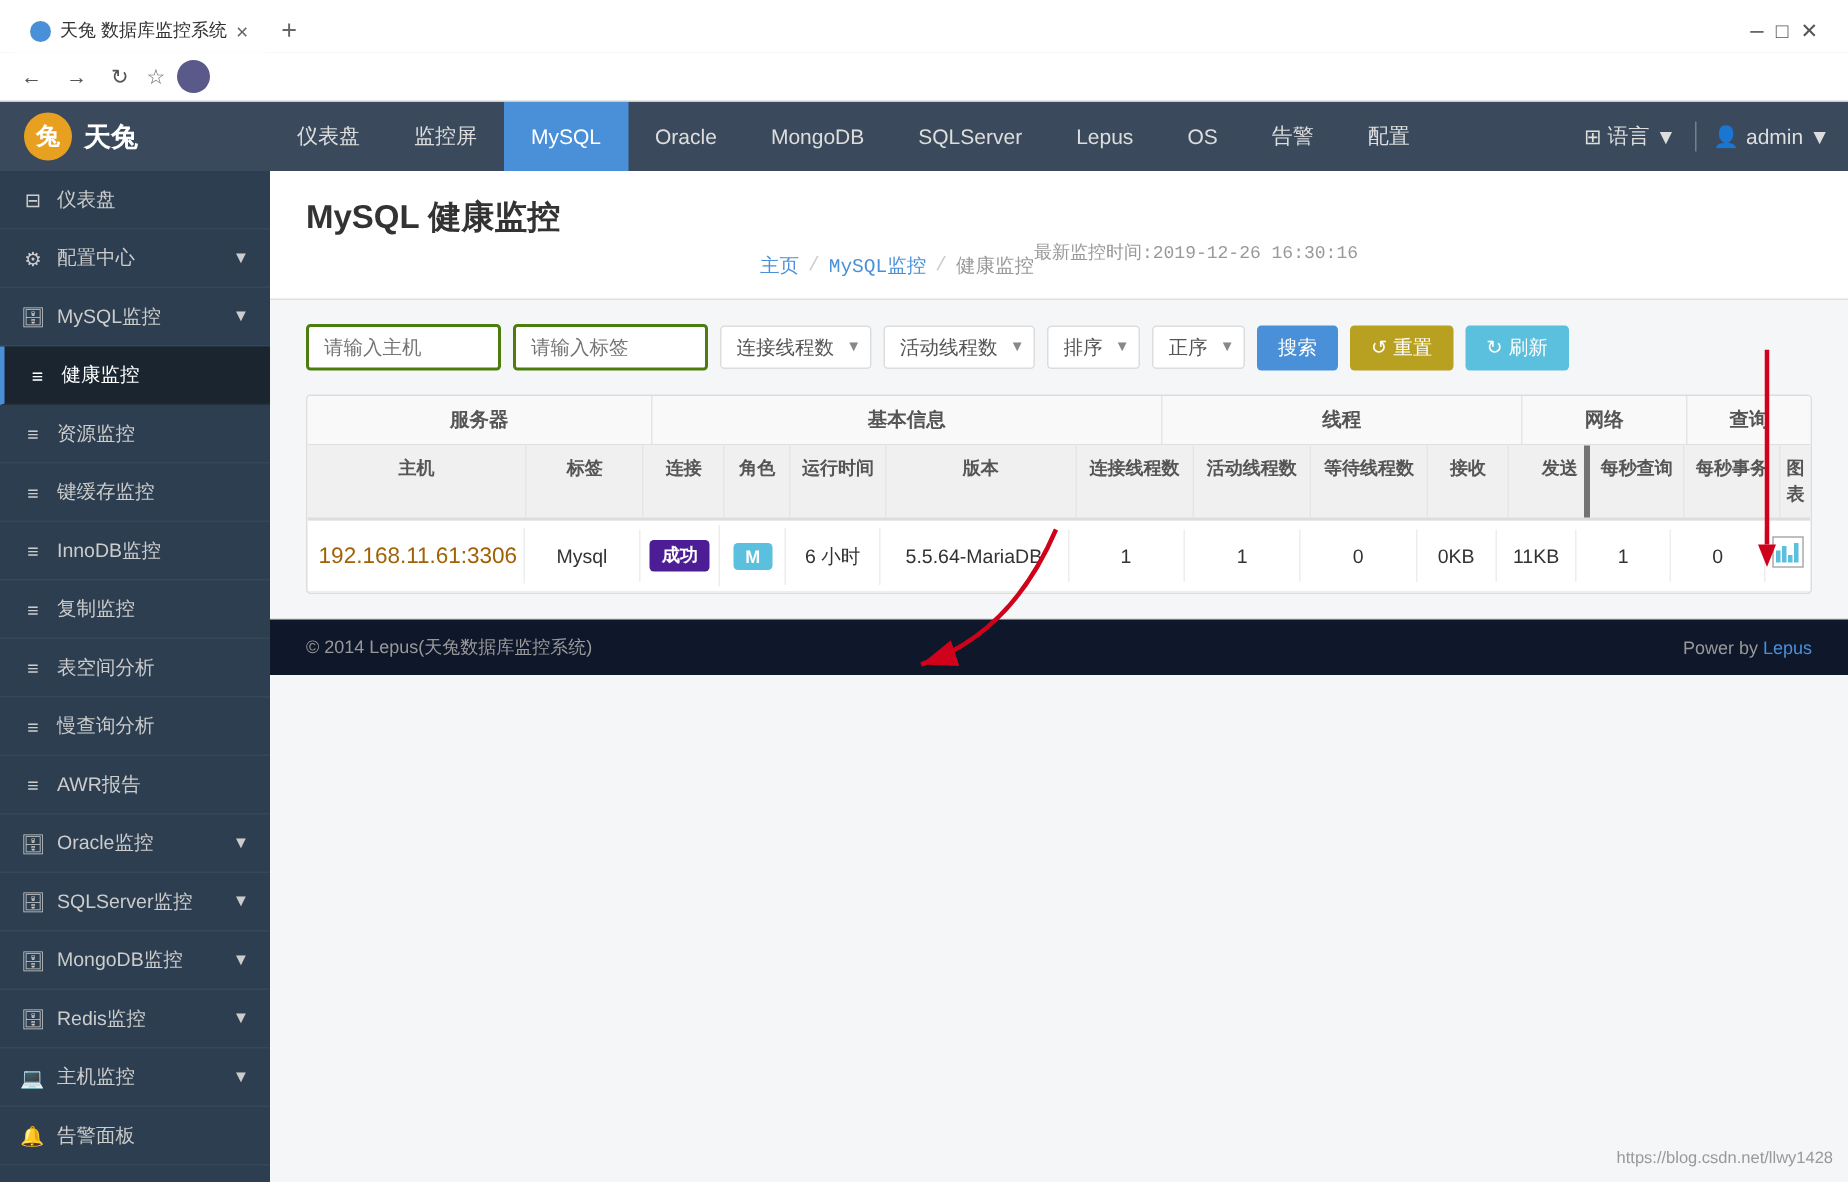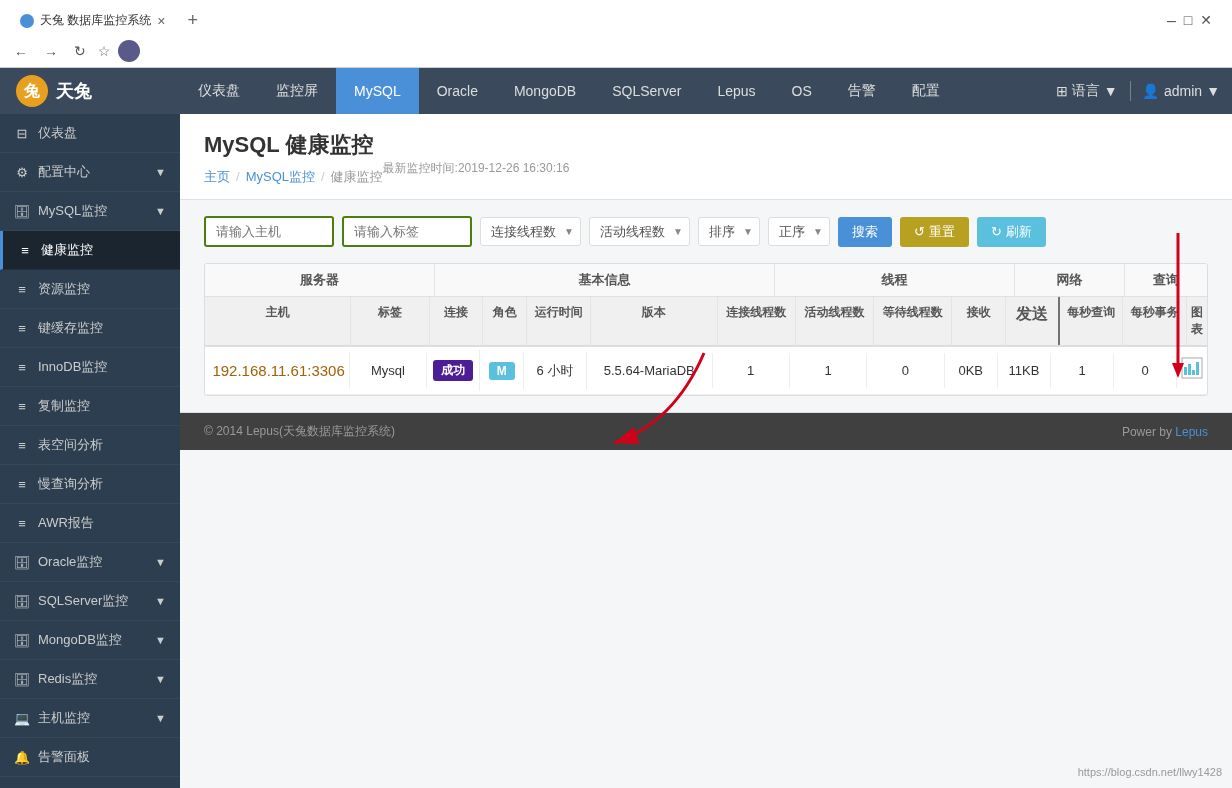--- a/index.html
+++ b/index.html
@@ -61,21 +61,21 @@
     .btn-warning { background: #b8a020; color: #fff; }
     .btn-info { background: #5bc0de; color: #fff; }
 
     
     .data-table-wrapper { background: #fff; border: 1px solid #ddd; border-radius: 3px; overflow: hidden; }
     .badge { display: inline-block; padding: 2px 8px; border-radius: 3px; font-size: 12px; color: #fff; font-weight: bold; }
     .badge-success { background: #4c1d95; }
     .badge-m { background: #5bc0de; font-weight: bold; }
 
     
-    .footer { background: #404040; border-top: 1px solid #e0e0e0; padding: 10px 24px; display: flex; justify-content: space-between; align-items: center; font-size: 12px; color: #999; }
+    .footer { background: #0f172a; border-top: 1px solid #e0e0e0; padding: 10px 24px; display: flex; justify-content: space-between; align-items: center; font-size: 12px; color: #999; }
     .footer a { color: #4a90d9; cursor: pointer; }
 
     
     .timestamp { font-size: 12px; color: #999; text-align: right; margin-bottom: 10px; }
 
     
     .watermark { position: fixed; bottom: 10px; right: 10px; font-size: 11px; color: #999; }
   </style>
 </head>
 <body>
@@ -217,21 +217,21 @@
     <div class="sidebar-item">
       
       
       
     </div>
   </div>
 
   <div class="main-content">
     <div class="page-header">
       <h1 class="page-title">MySQL 健康监控</h1>
-      <div style="display:flex;justify-content:flex-start;align-items:center;">
+      <div style="display:flex;justify-content:center;align-items:center;font-family:Liberation Mono, monospace;">
         <div class="breadcrumb">
           <a>主页</a>
           <span class="breadcrumb-sep">/</span>
           <a>MySQL监控</a>
           <span class="breadcrumb-sep">/</span>
           <span>健康监控</span>
         </div>
         <div class="timestamp">最新监控时间:2019-12-26 16:30:16</div>
       </div>
     </div>
@@ -315,21 +315,21 @@
             <div style="width:150px;text-align:center;padding:7px 4px;font-size:12px;color:#555;border-right:1px solid #e5e5e5;font-weight:bold;">主机</div>
             <div style="width:80px;text-align:center;padding:7px 4px;font-size:12px;color:#555;border-right:1px solid #e5e5e5;font-weight:bold;">标签</div>
             <div style="width:55px;text-align:center;padding:7px 4px;font-size:12px;color:#555;border-right:1px solid #e5e5e5;font-weight:bold;">连接</div>
             <div style="width:45px;text-align:center;padding:7px 4px;font-size:12px;color:#555;border-right:1px solid #e5e5e5;font-weight:bold;">角色</div>
             <div style="width:65px;text-align:center;padding:7px 4px;font-size:12px;color:#555;border-right:1px solid #e5e5e5;font-weight:bold;">运行时间</div>
             <div style="width:130px;text-align:center;padding:7px 4px;font-size:12px;color:#555;border-right:1px solid #e5e5e5;font-weight:bold;">版本</div>
             <div style="width:80px;text-align:center;padding:7px 4px;font-size:12px;color:#555;border-right:1px solid #e5e5e5;font-weight:bold;">连接线程数</div>
             <div style="width:80px;text-align:center;padding:7px 4px;font-size:12px;color:#555;border-right:1px solid #e5e5e5;font-weight:bold;">活动线程数</div>
             <div style="width:80px;text-align:center;padding:7px 4px;font-size:12px;color:#555;border-right:1px solid #e5e5e5;font-weight:bold;">等待线程数</div>
             <div style="width:55px;text-align:center;padding:7px 4px;font-size:12px;color:#555;border-right:1px solid #e5e5e5;font-weight:bold;">接收</div>
-            <div style="width:55px;text-align:center;padding:7px 4px;font-size:16px;color:#555;border-right:2px solid #737373;font-weight:bold;">发送</div>
+            <div style="width:55px;text-align:right;padding:7px 4px;font-size:12px;color:#555;border-right:4px solid #737373;font-weight:bold;">发送</div>
             <div style="width:65px;text-align:center;padding:7px 4px;font-size:12px;color:#555;border-right:1px solid #e5e5e5;font-weight:bold;">每秒查询</div>
             <div style="width:65px;text-align:center;padding:7px 4px;font-size:12px;color:#555;border-right:1px solid #e5e5e5;font-weight:bold;">每秒事务</div>
             <div style="flex:1;text-align:center;padding:7px 4px;font-size:12px;color:#555;font-weight:bold;">图表</div>
           </div>
 
           <div style="display:flex;border-bottom:1px solid #eee;align-items:center;">
             <div style="width:150px;text-align:right;padding:10px 4px;font-size:15px;color:#a16207;border-right:1px solid #eee;">192.168.11.61:3306</div>
             <div style="width:80px;text-align:center;padding:10px 4px;font-size:13px;color:#333;border-right:1px solid #eee;">Mysql</div>
             <div style="width:55px;text-align:center;padding:10px 4px;border-right:1px solid #eee;">
               <span class="badge badge-success">成功</span>

